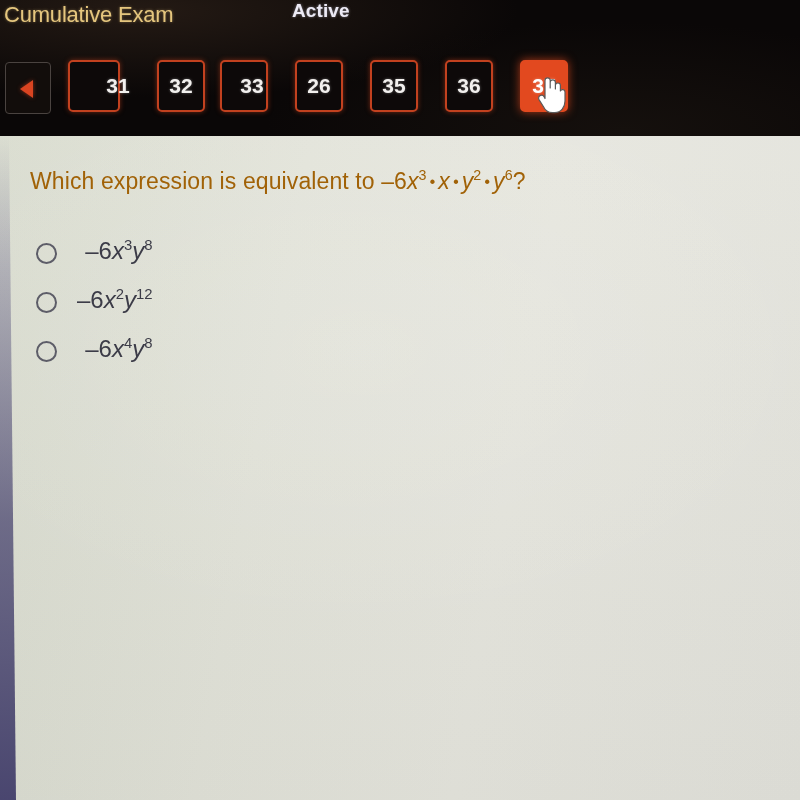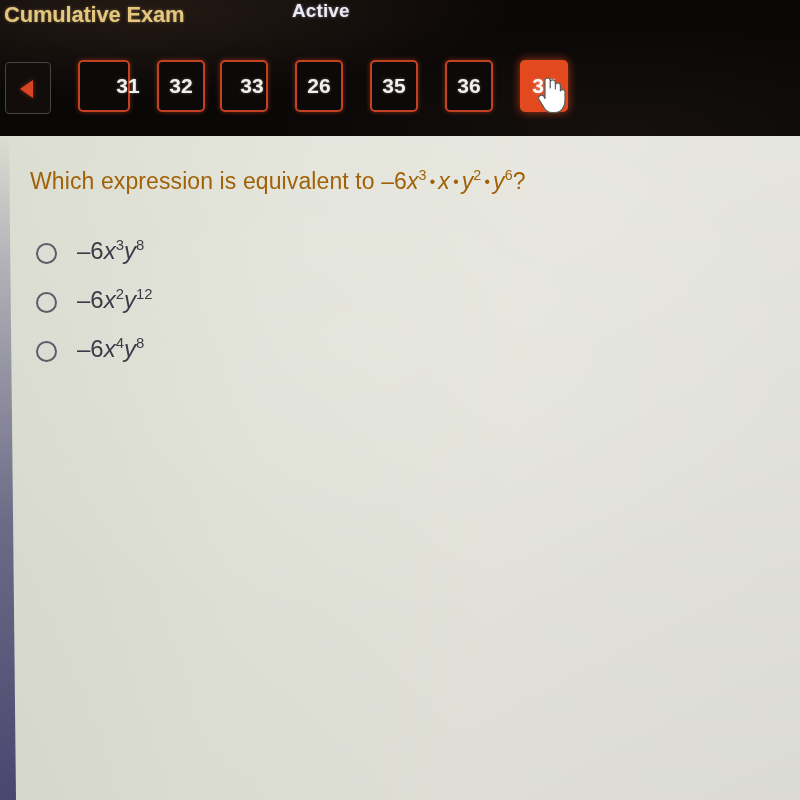--- a/index.html
+++ b/index.html
@@ -34,21 +34,21 @@
     background-image:
       radial-gradient(ellipse 520px 120px at 18% 8%, #241a14 0%, rgba(20,14,10,0) 72%),
       radial-gradient(ellipse 460px 140px at 78% 96%, #15100d 0%, rgba(10,7,6,0) 78%);
   }
 
   .header-title {
     position: absolute;
     left: 4px;
     top: 2px;
     font-size: 22px;
-    font-weight: bold;
+    font-weight: normal;
     color: #e5c67e;
     letter-spacing: -0.2px;
     text-shadow: 0 0 3px rgba(229,198,126,0.45);
     white-space: nowrap;
   }
 
   .header-status {
     position: absolute;
     left: 292px;
     top: 0;
@@ -192,20 +192,21 @@
   .options {
     position: absolute;
     left: 36px;
     top: 236px;
   }
   .option-row {
     position: relative;
     height: 49px;
     display: flex;
     align-items: flex-start;
+    justify-content: space-between;
   }
   .radio {
     width: 21px;
     height: 21px;
     border: 2px solid #5d5d68;
     border-radius: 50%;
     box-sizing: border-box;
     margin-top: 7px;
     flex: none;
     background: transparent;
@@ -227,21 +228,21 @@
 
   <div class="header">
     <div class="header-title">Cumulative Exam</div>
     <div class="header-status">Active</div>
 
     <div class="tabstrip">
       <div class="prev-btn">
         <div class="prev-arrow"></div>
       </div>
       <div id="tabs-host">
-          <div class="numtab" style="left: 78px; padding-left: 48px;">
+          <div class="numtab" style="left: 68px; padding-left: 48px;">
             <span>31</span>
           </div>
           <div class="numtab" style="left: 157px; align-items: center;">
             <span>32</span>
           </div>
           <div class="numtab" style="left: 220px; padding-left: 16px;">
             <span>33</span>
           </div>
           <div class="numtab" style="left: 295px;">
             <span>26</span>

